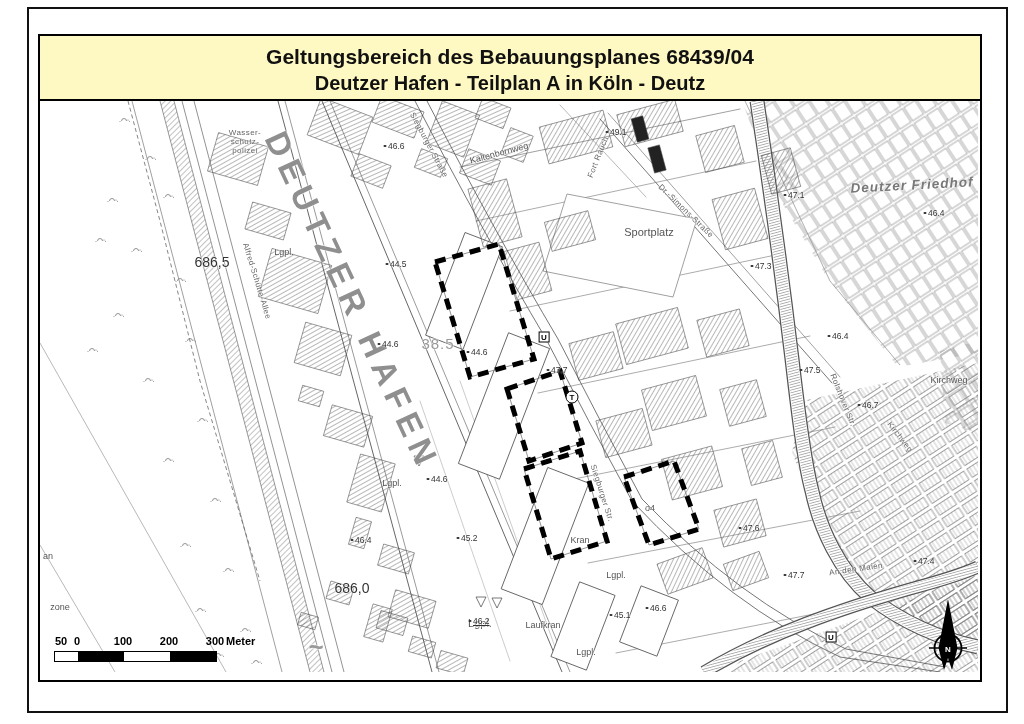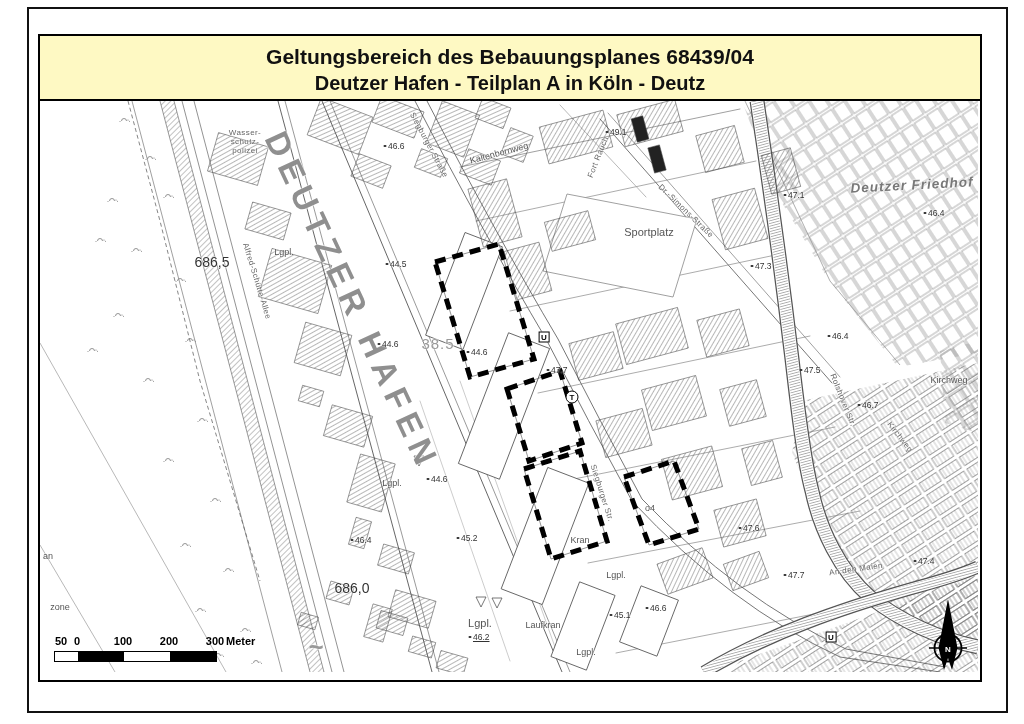--- a/index.html
+++ b/index.html
@@ -386,21 +386,21 @@
           <span class="lbl spot" style="left: 709px; top: 427px; transform: translate(-50%, -50%);">47.6</span>
           <span class="lbl name" style="left: 540px; top: 439px; transform: translate(-50%, -50%);">Kran</span>
           <span class="lbl name" style="left: 8px; top: 455px; transform: translate(-50%, -50%);">an</span>
           <span class="lbl num" style="left: 312px; top: 487px; transform: translate(-50%, -50%);">686,0</span>
           <span class="lbl name2" style="left: 440px; top: 522px; transform: translate(-50%, -50%);">Lgpl.</span>
           <span class="lbl name" style="left: 503px; top: 524px; transform: translate(-50%, -50%);">Laufkran</span>
           <span class="lbl spot" style="left: 580px; top: 514px; transform: translate(-50%, -50%);">45.1</span>
           <span class="lbl spot" style="left: 616px; top: 507px; transform: translate(-50%, -50%);">46.6</span>
           <span class="lbl name" style="left: 576px; top: 474px; transform: translate(-50%, -50%);">Lgpl.</span>
           <span class="lbl name" style="left: 546px; top: 551px; transform: translate(-50%, -50%);">Lgpl.</span>
-          <span class="lbl spot" style="left: 439px; top: 536px; transform: translate(-50%, -50%); text-decoration: underline;">46.2</span>
+          <span class="lbl spot" style="left: 439px; top: 520px; transform: translate(-50%, -50%); text-decoration: underline;">46.2</span>
           <span class="lbl name" style="left: 20px; top: 506px; transform: translate(-50%, -50%);">zone</span>
           <span class="lbl spot" style="left: 754px; top: 474px; transform: translate(-50%, -50%);">47.7</span>
           <span class="lbl tiny" style="left: 816px; top: 468px; transform: translate(-50%, -50%) rotate(-8deg);">An den Maien</span>
           <span class="lbl spot" style="left: 884px; top: 460px; transform: translate(-50%, -50%); text-align: right;">47.4</span>
           <span class="lbl u" style="left: 791px; top: 536px; transform: translate(-50%, -50%);">U</span>
           <span class="lbl flow" style="left: 276px; top: 546px; transform: translate(-50%, -50%);">~</span>
         </div>
 
       <div id="scale-bar">
         <div id="scale-marks">

